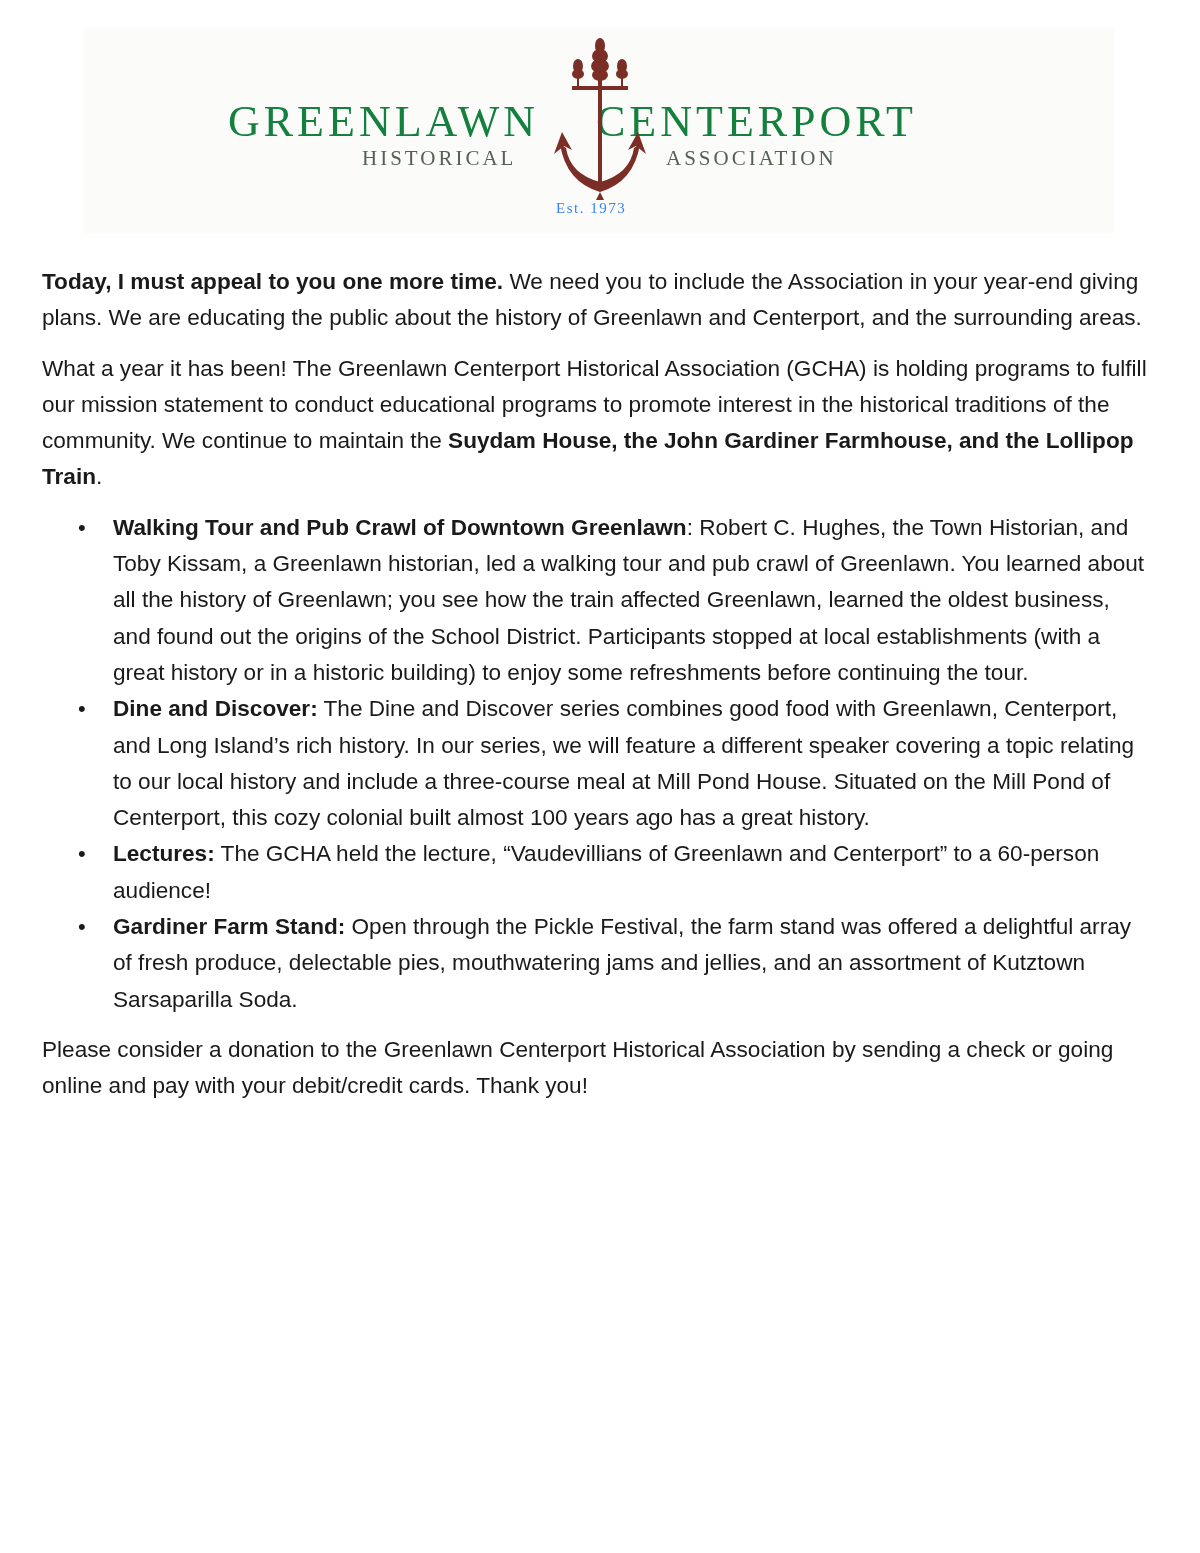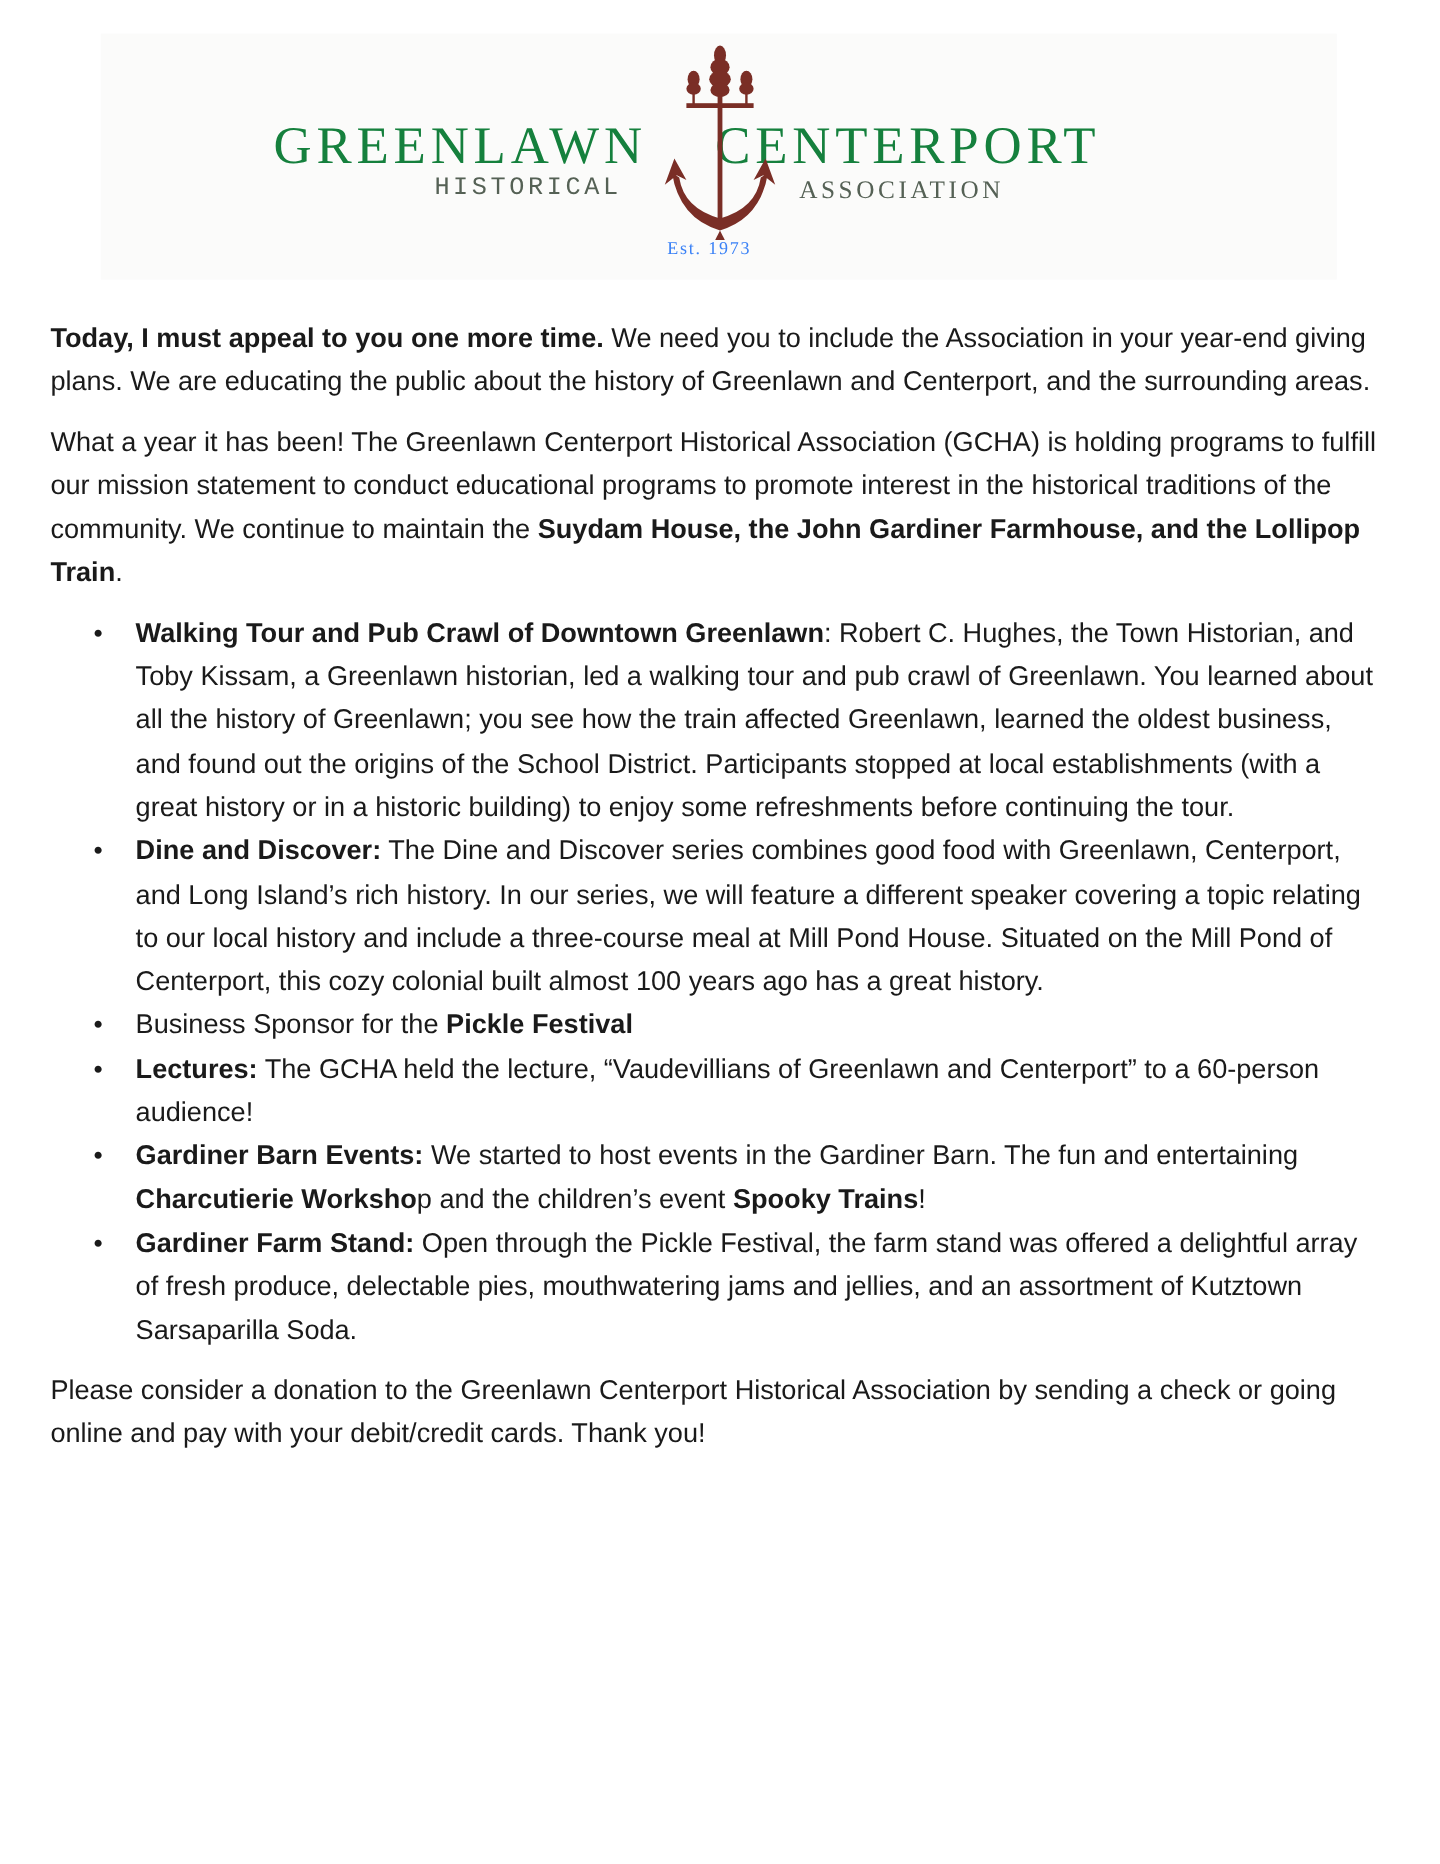--- a/index.html
+++ b/index.html
@@ -23,21 +23,21 @@
   ul.items li { position: relative; padding-left: 71px; }
   ul.items li::before { content: "\2022"; position: absolute; left: 36px; top: 0; font-size: 22px; }
   .closing { margin-top: 0; }
 </style>
 </head>
 <body>
 
 <div class="logo-box"></div>
 <div class="logo-word logo-big" style="left:228px;">GREENLAWN</div>
 <div class="logo-word logo-big" style="left:596px;">CENTERPORT</div>
-<div class="logo-word logo-small" style="left:362px;font-family:Liberation Mono, monospace;">HISTORICAL</div>
+<div class="logo-word logo-small" style="left:362px;">HISTORICAL</div>
 <div class="logo-word logo-small" style="left:666px;">ASSOCIATION</div>
 <div class="logo-word logo-est" style="left:556px;">Est. 1973</div>
 
 <svg class="anchor" viewBox="0 0 104 170">
   <g fill="#7a2e26">
 
     <ellipse cx="52" cy="14" rx="5" ry="8"></ellipse>
     <ellipse cx="52" cy="24" rx="8" ry="7"></ellipse>
     <ellipse cx="52" cy="34" rx="9" ry="7"></ellipse>
     <ellipse cx="52" cy="43" rx="8" ry="6"></ellipse>
@@ -62,20 +62,18 @@
 </svg>
 
 <div class="content">
   <p><b>Today, I must appeal to you one more time.</b><span>  We need you to include the Association in your year-end giving plans.  We are educating the public about the history of Greenlawn and Centerport, and the surrounding areas.</span></p>
 
   <p><span>What a year it has been!  The Greenlawn Centerport Historical Association (GCHA) is holding programs to fulfill our mission statement to conduct educational programs to promote interest in the historical traditions of the community. We continue to maintain the </span><b>Suydam House, the John Gardiner Farmhouse, and the Lollipop Train</b><span>.</span></p>
 
   <ul class="items">
     <li><b>Walking Tour and Pub Crawl of Downtown Greenlawn</b><span>: Robert C. Hughes, the Town Historian, and Toby Kissam, a Greenlawn historian, led a walking tour and pub crawl of Greenlawn.  You learned about all the history of Greenlawn; you see how the train affected Greenlawn, learned the oldest business, and found out the origins of the School District. Participants stopped at local establishments (with a great history or in a historic building) to enjoy some refreshments before continuing the tour.</span></li>
     <li><b>Dine and Discover:</b><span> The Dine and Discover series combines good food with Greenlawn, Centerport, and Long Island’s rich history.  In our series, we will feature a different speaker covering a topic relating to our local history and include a three-course meal at Mill Pond House.  Situated on the Mill Pond of Centerport, this cozy colonial built almost 100 years ago has a great history.</span></li>
-    <li><span>Business Sponsor for the </span><b>Pickle Festival</b></li>
     <li><b>Lectures:</b><span> The GCHA held the lecture, “Vaudevillians of Greenlawn and Centerport” to a 60-person audience!</span></li>
-    <li><b>Gardiner Barn Events:</b><span> We started to host events in the Gardiner Barn. The fun and entertaining </span><b>Charcutierie Worksho</b><span>p and the children’s event </span><b>Spooky Trains</b><span>!</span></li>
     <li><b>Gardiner Farm Stand:</b><span> Open through the Pickle Festival, the farm stand was offered a delightful array of fresh produce, delectable pies, mouthwatering jams and jellies, and an assortment of Kutztown Sarsaparilla Soda.</span></li>
   </ul>
 
   <p class="closing">Please consider a donation to the Greenlawn Centerport Historical Association by sending a check or going online and pay with your debit/credit cards.  Thank you!</p>
 </div>
 
 </body></html>

